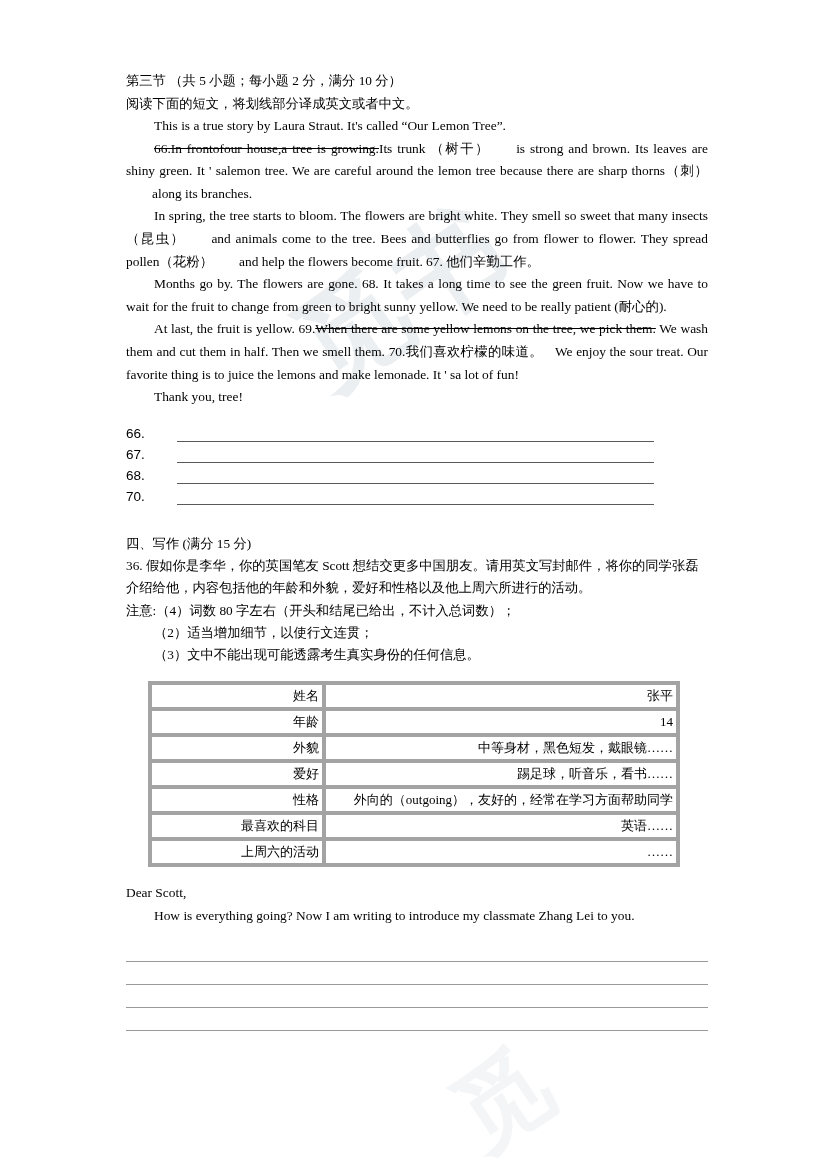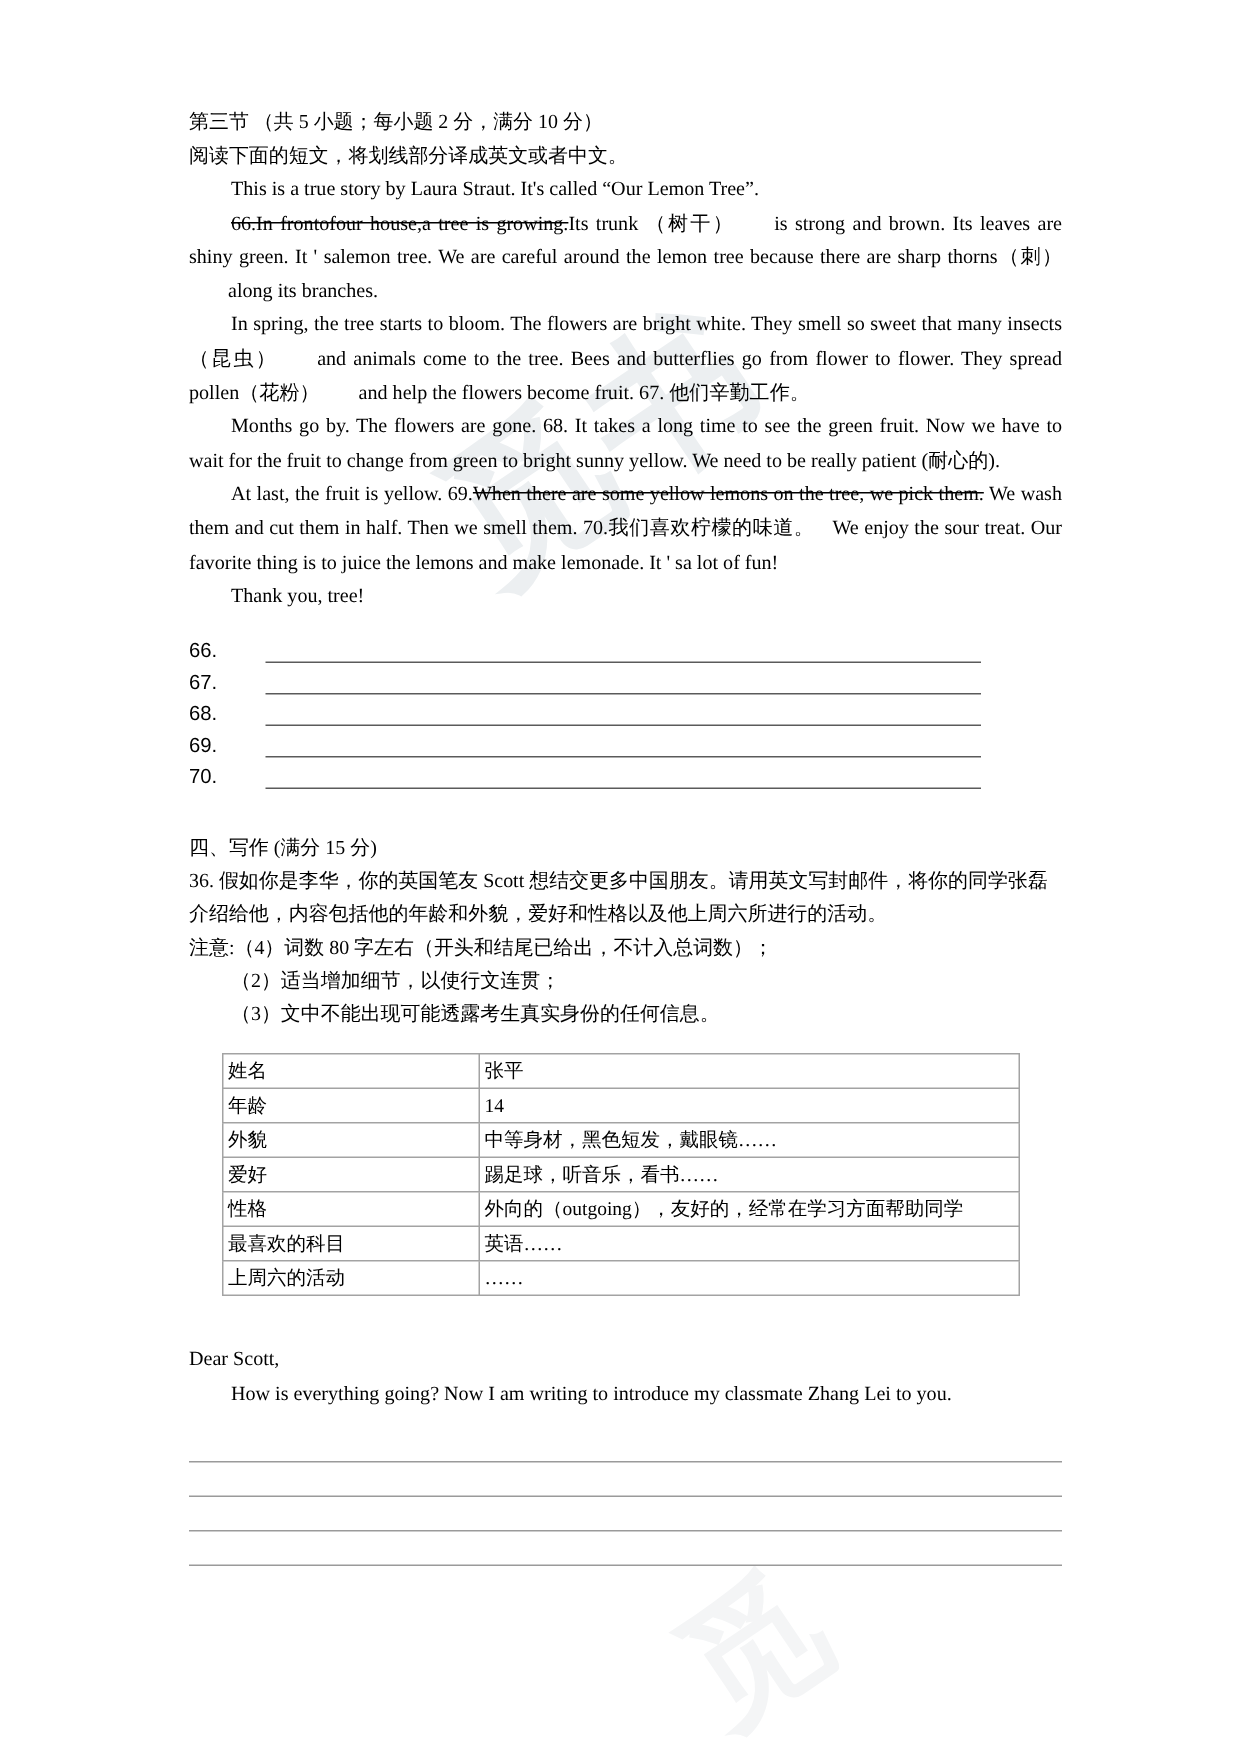--- a/index.html
+++ b/index.html
@@ -119,33 +119,33 @@
   
   .tbl-wrap {
     margin: 14px 0 0 22px;
   }
   table.profile {
     border-collapse: collapse;
     width: 532px;
     table-layout: fixed;
   }
   table.profile td {
-    border: 1px solid #a3a3a3;
+    border: 4px solid #a3a3a3;
     height: 20px;
     font-size: 13px;
-    text-align: left;
+    text-align: right;
     vertical-align: middle;
     padding: 1px 3px;
     line-height: 17px;
   }
   table.profile td.k { width: 164px; }
 
   
   .letter {
-    margin-top: 30px;
+    margin-top: 14px;
   }
   .letter p {
     margin: 0;
     font-size: 13.4px;
     line-height: 23px;
   }
   .write-lines {
     margin-top: 12px;
   }
   .write-line {
@@ -191,24 +191,20 @@
       <div class="blank-row">
         <span class="blank-num">66.</span>
         <span class="blank-line"></span>
       </div>
       <div class="blank-row">
         <span class="blank-num">67.</span>
         <span class="blank-line"></span>
       </div>
       <div class="blank-row">
         <span class="blank-num">68.</span>
-        <span class="blank-line"></span>
-      </div>
-      <div class="blank-row">
-        <span class="blank-num">69.</span>
         <span class="blank-line"></span>
       </div>
       <div class="blank-row">
         <span class="blank-num">70.</span>
         <span class="blank-line"></span>
       </div>
     </div>
 
     <p class="sec-title cn">四、写作 (满分 15 分)</p>
     <p class="note-line cn">36. 假如你是李华，你的英国笔友 Scott 想结交更多中国朋友。请用英文写封邮件，将你的同学张磊介绍给他，内容包括他的年龄和外貌，爱好和性格以及他上周六所进行的活动。</p>

